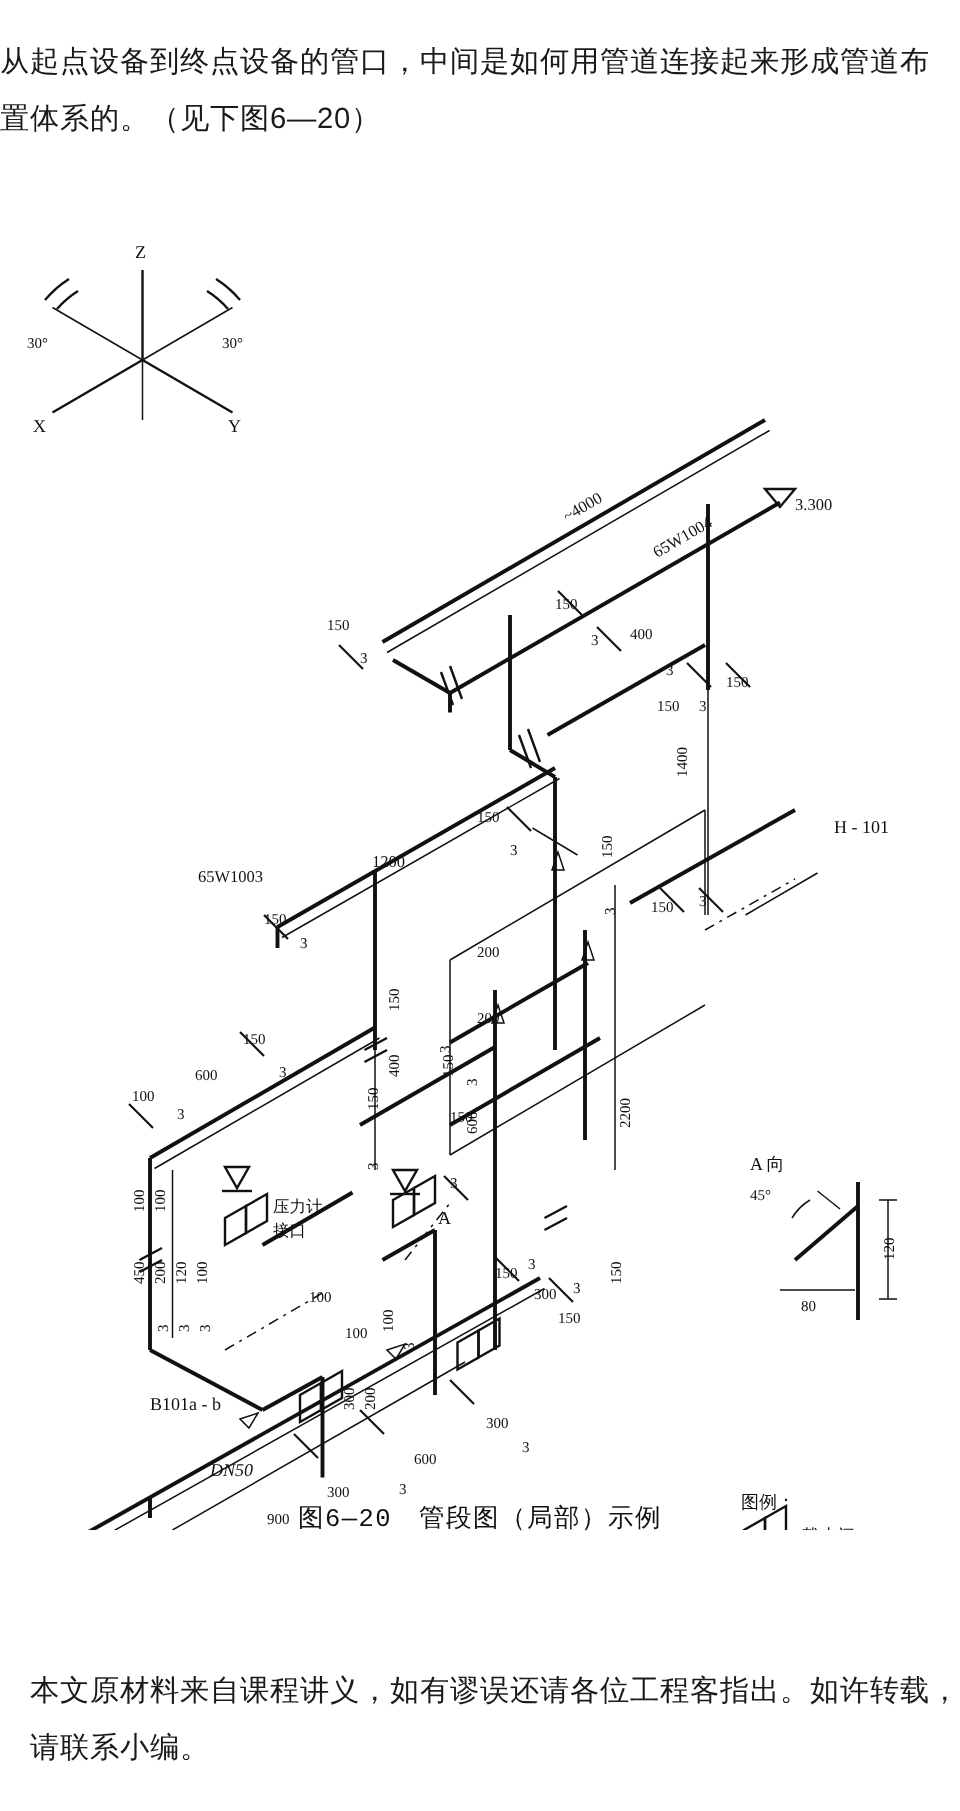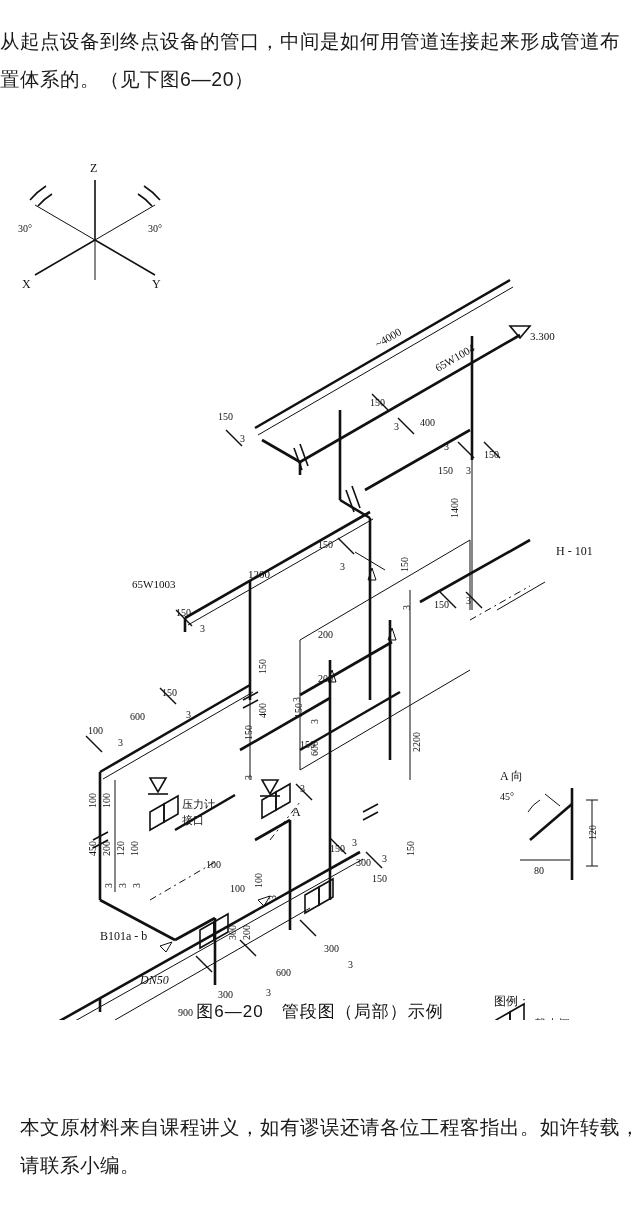--- a/index.html
+++ b/index.html
@@ -15,21 +15,21 @@
     font-size:19.5px;line-height:38px;letter-spacing:.5px;color:#1a1a1a;
   }
   .outro{
     position:absolute;left:20px;top:1108px;width:624px;
     font-size:19.5px;line-height:38px;letter-spacing:.5px;color:#1a1a1a;
   }
   .figwrap{position:absolute;left:0;top:140px;width:640px;height:880px;}
   .figcaption{
     position:absolute;left:0;top:1000px;width:640px;text-align:center;
     font-size:17px;letter-spacing:1px;color:#111;
-    font-family:Liberation Sans, sans-serif;
+    font-family:Liberation Mono, monospace;
   }
   svg{display:block;}
   .ln{stroke:#111;fill:none;}
   .thin{stroke-width:1;}
   .med{stroke-width:1.6;}
   .thick{stroke-width:2.6;}
   .dash{stroke-dasharray:7 4 2 4;}
   .t{font-family:"Liberation Serif","DejaVu Serif",serif;fill:#111;}
   .t10{font-size:10px;}
   .t11{font-size:11px;}

